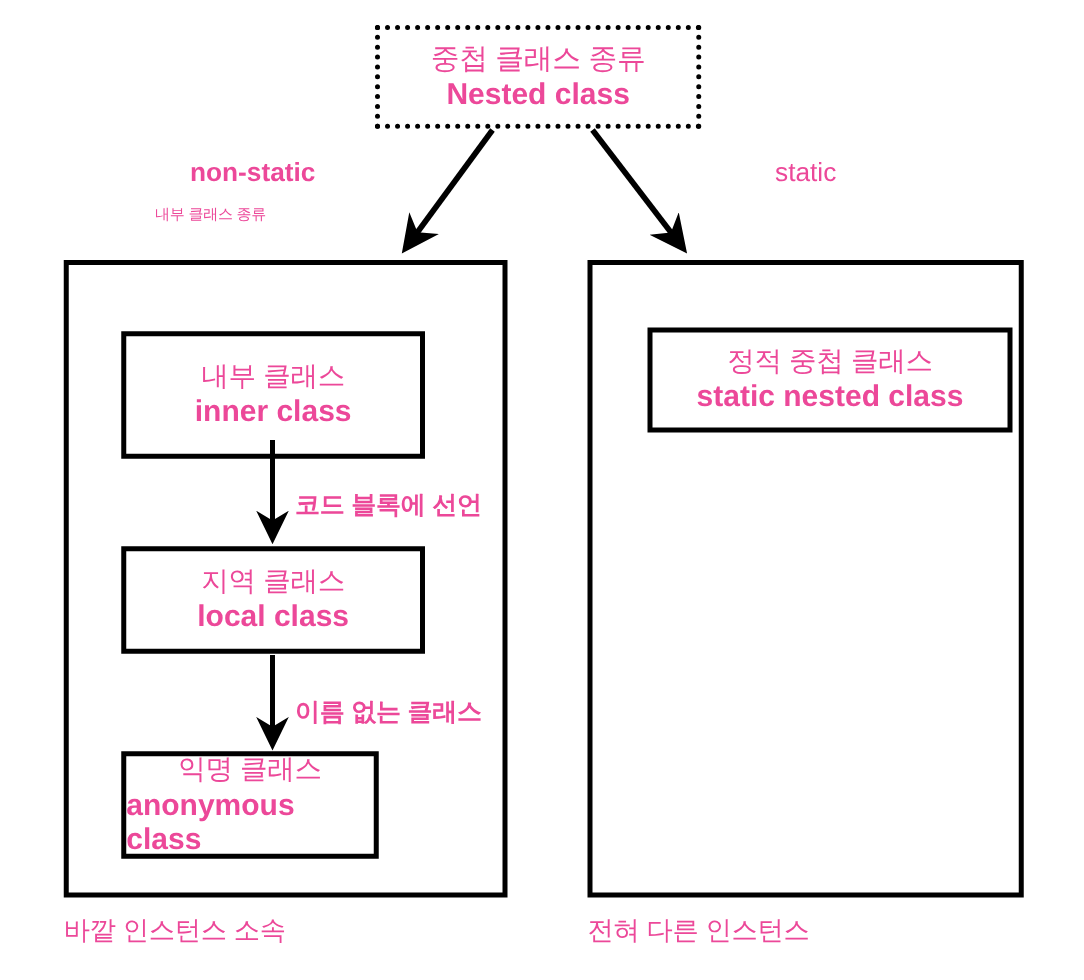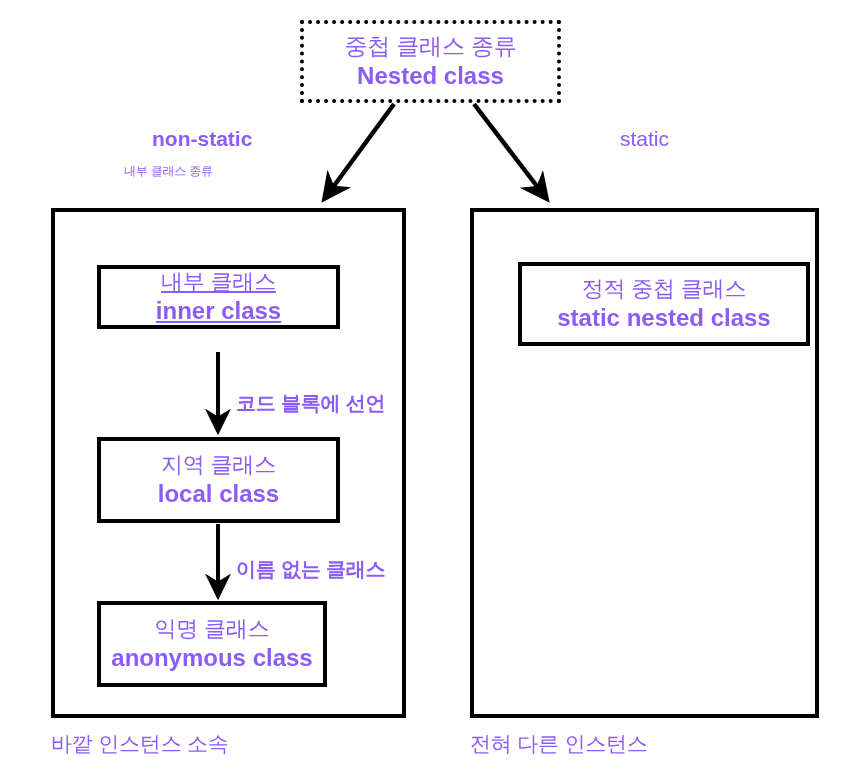--- a/index.html
+++ b/index.html
@@ -6,21 +6,21 @@
     margin: 0;
     padding: 0;
     background: #ffffff;
   }
   #canvas {
     position: relative;
     width: 867px;
     height: 784px;
     background: #ffffff;
     font-family: "Liberation Sans", "DejaVu Sans", sans-serif;
-    color: #8b5cf6;
+    color: #ec4899;
     overflow: hidden;
   }
   .abs { position: absolute; }
 
   
   .node-root {
     left: 300px; top: 20px;
     width: 261px; height: 83px;
     border: 4px dotted #000000;
     box-sizing: border-box;
@@ -82,23 +82,23 @@
     line-height: 1.15;
     letter-spacing: -0.2px;
   }
   .node-box .en {
     font-size: 24px;
     font-weight: 700;
     line-height: 1.15;
     margin-top: 3px;
   }
 
-  #node-inner     { left: 97px;  top: 265px; width: 243px; height: 64px; text-decoration: underline; }
+  #node-inner     { left: 97px;  top: 265px; width: 243px; height: 102px; }
   #node-local     { left: 97px;  top: 437px; width: 243px; height: 86px; }
-  #node-anonymous { left: 97px;  top: 601px; width: 230px; height: 86px; }
+  #node-anonymous { left: 97px;  top: 601px; width: 206px; height: 86px; }
   #node-static    { left: 518px; top: 262px; width: 292px; height: 84px; }
 
   
   #arrow-layer {
     left: 0; top: 0;
     width: 867px; height: 784px;
     pointer-events: none;
   }
 
   

